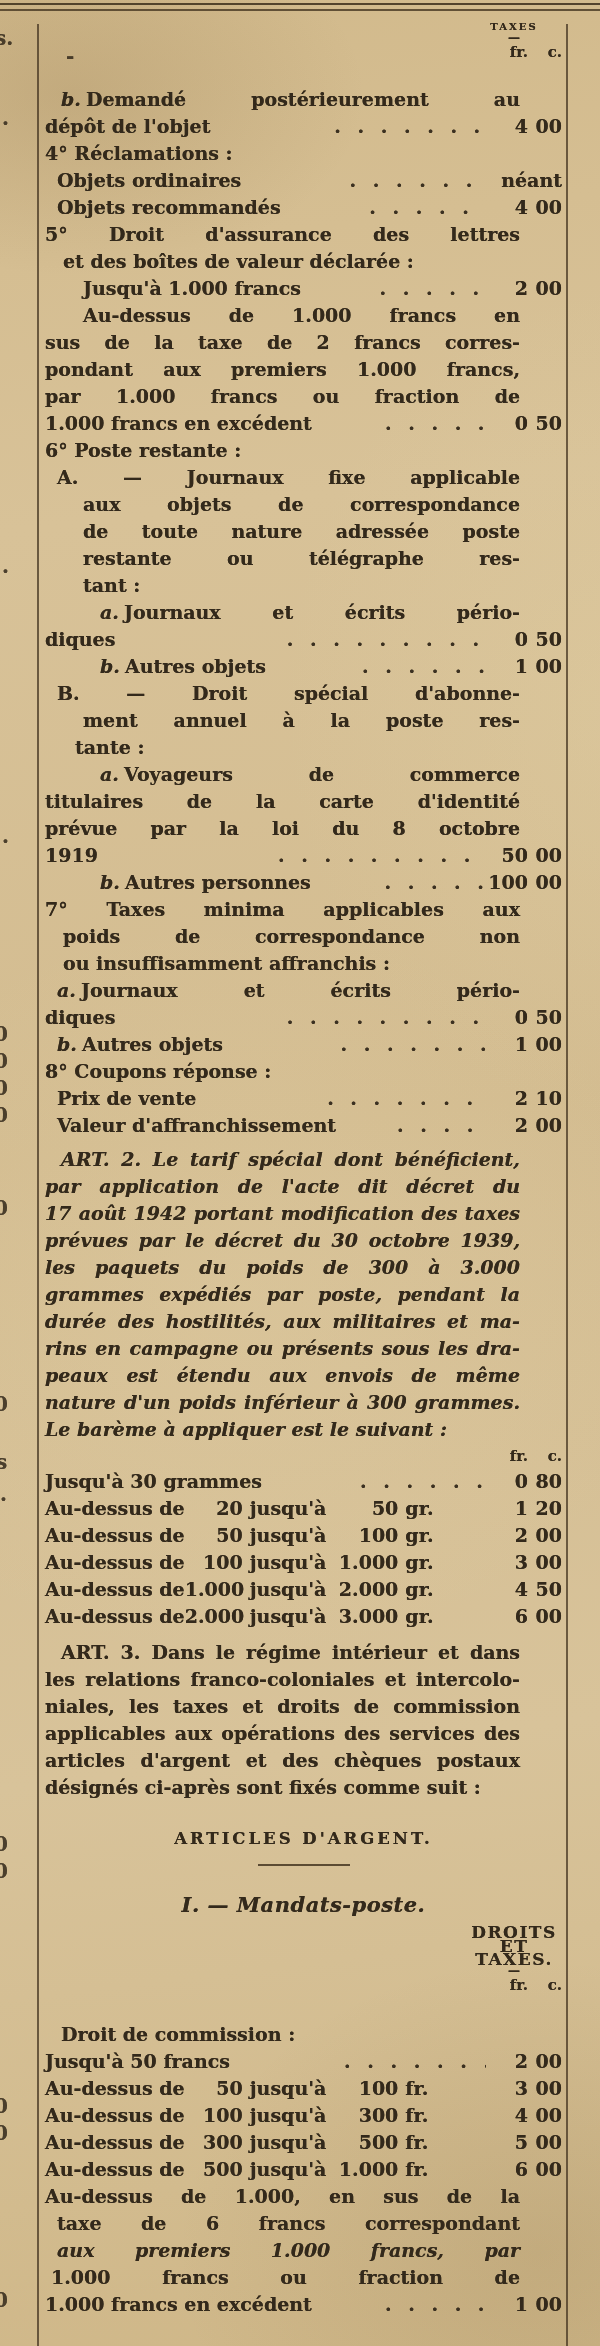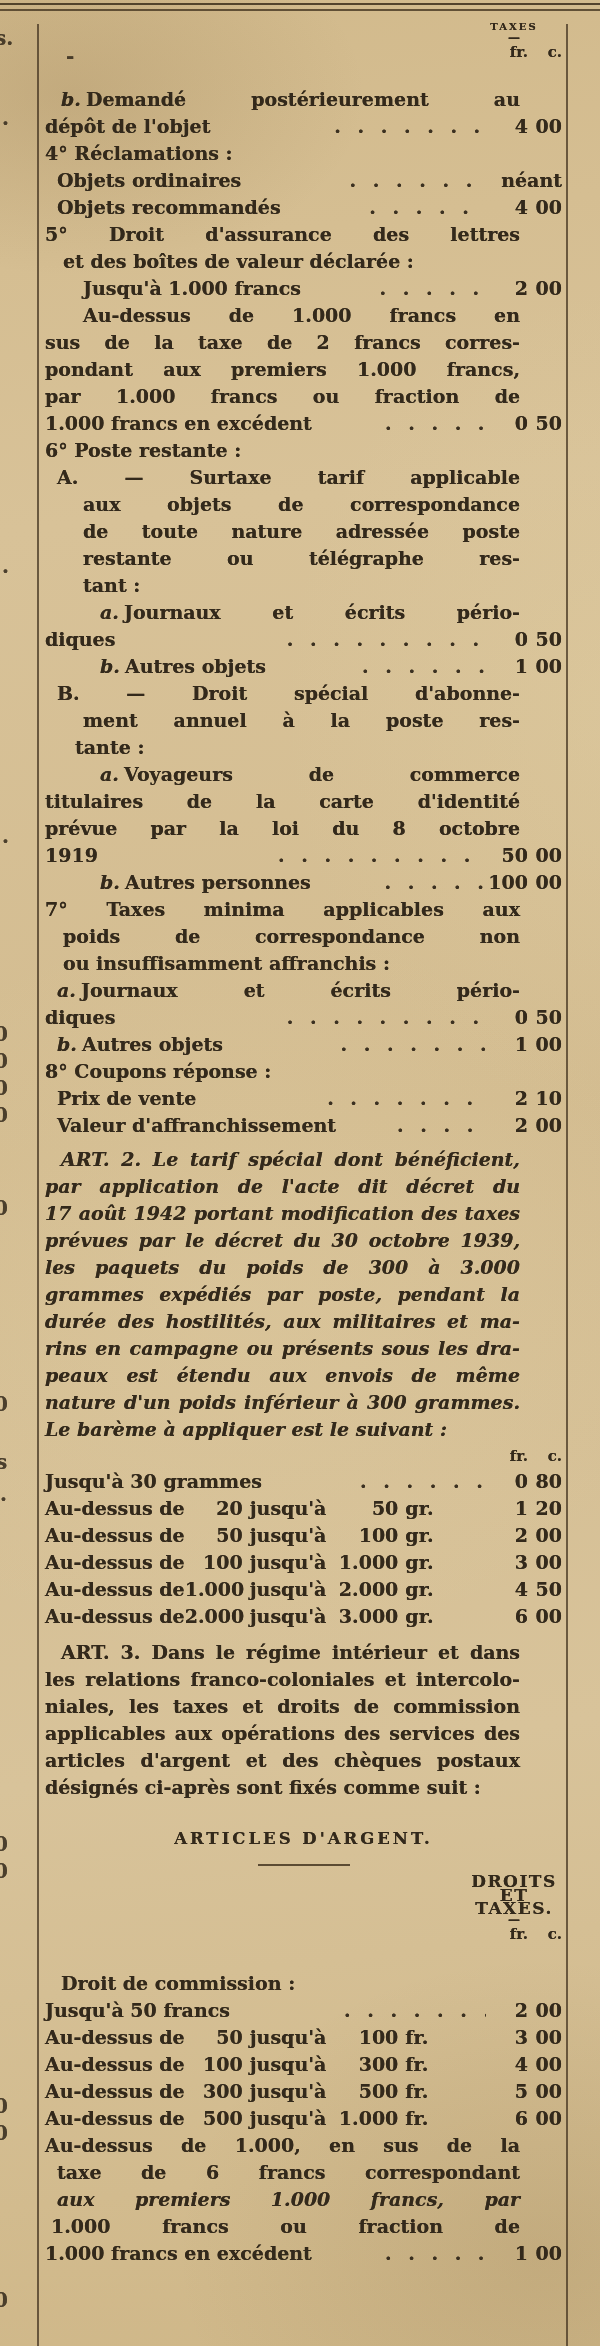--- a/index.html
+++ b/index.html
@@ -171,21 +171,21 @@
           <span class="dots">. . . . . . . . . . . . . . . . . . . . . . . . . . . . . . . . . . . . . . . . . . . . . . . . . . . . . . . . . . . . </span>
           <span class="price">
             <span class="fr">0</span>
             <span class="c">50</span>
           </span>
         </div>
         <div class="line noprice">
           <span class="lab">6° Poste restante :</span>
         </div>
         <div class="line noprice" style="padding-left: 12px;">
-          <span class="lab just">A. — Surtaxe tarif applicable</span>
+          <span class="lab just">A. — Journaux fixe applicable</span>
         </div>
         <div class="line noprice" style="padding-left: 38px;">
           <span class="lab just">aux objets de correspondance</span>
         </div>
         <div class="line noprice" style="padding-left: 38px;">
           <span class="lab just">de toute nature adressée poste</span>
         </div>
         <div class="line noprice" style="padding-left: 38px;">
           <span class="lab just">restante ou télégraphe res-</span>
         </div>
@@ -437,20 +437,21 @@
         <div class="line noprice">
           <span class="lab just">articles d'argent et des chèques postaux</span>
         </div>
         <div class="line noprice">
           <span class="lab">désignés ci-après sont fixés comme suit :</span>
         </div>
       </div>
 
     <h3 class="articles">ARTICLES D'ARGENT.</h3>
     <div class="midrule"></div>
+    <h4 class="mandats">I. — Mandats-poste.</h4>
 
     <div class="units-block droits">
       <div class="uc-title small">DROITS</div>
       <div class="uc-title small">ET TAXES.</div>
       <div class="uc-dash">—</div>
       <div class="units-row">
         <span class="ufr">fr.</span>
         <span class="uc">c.</span>
       </div>
     </div>

